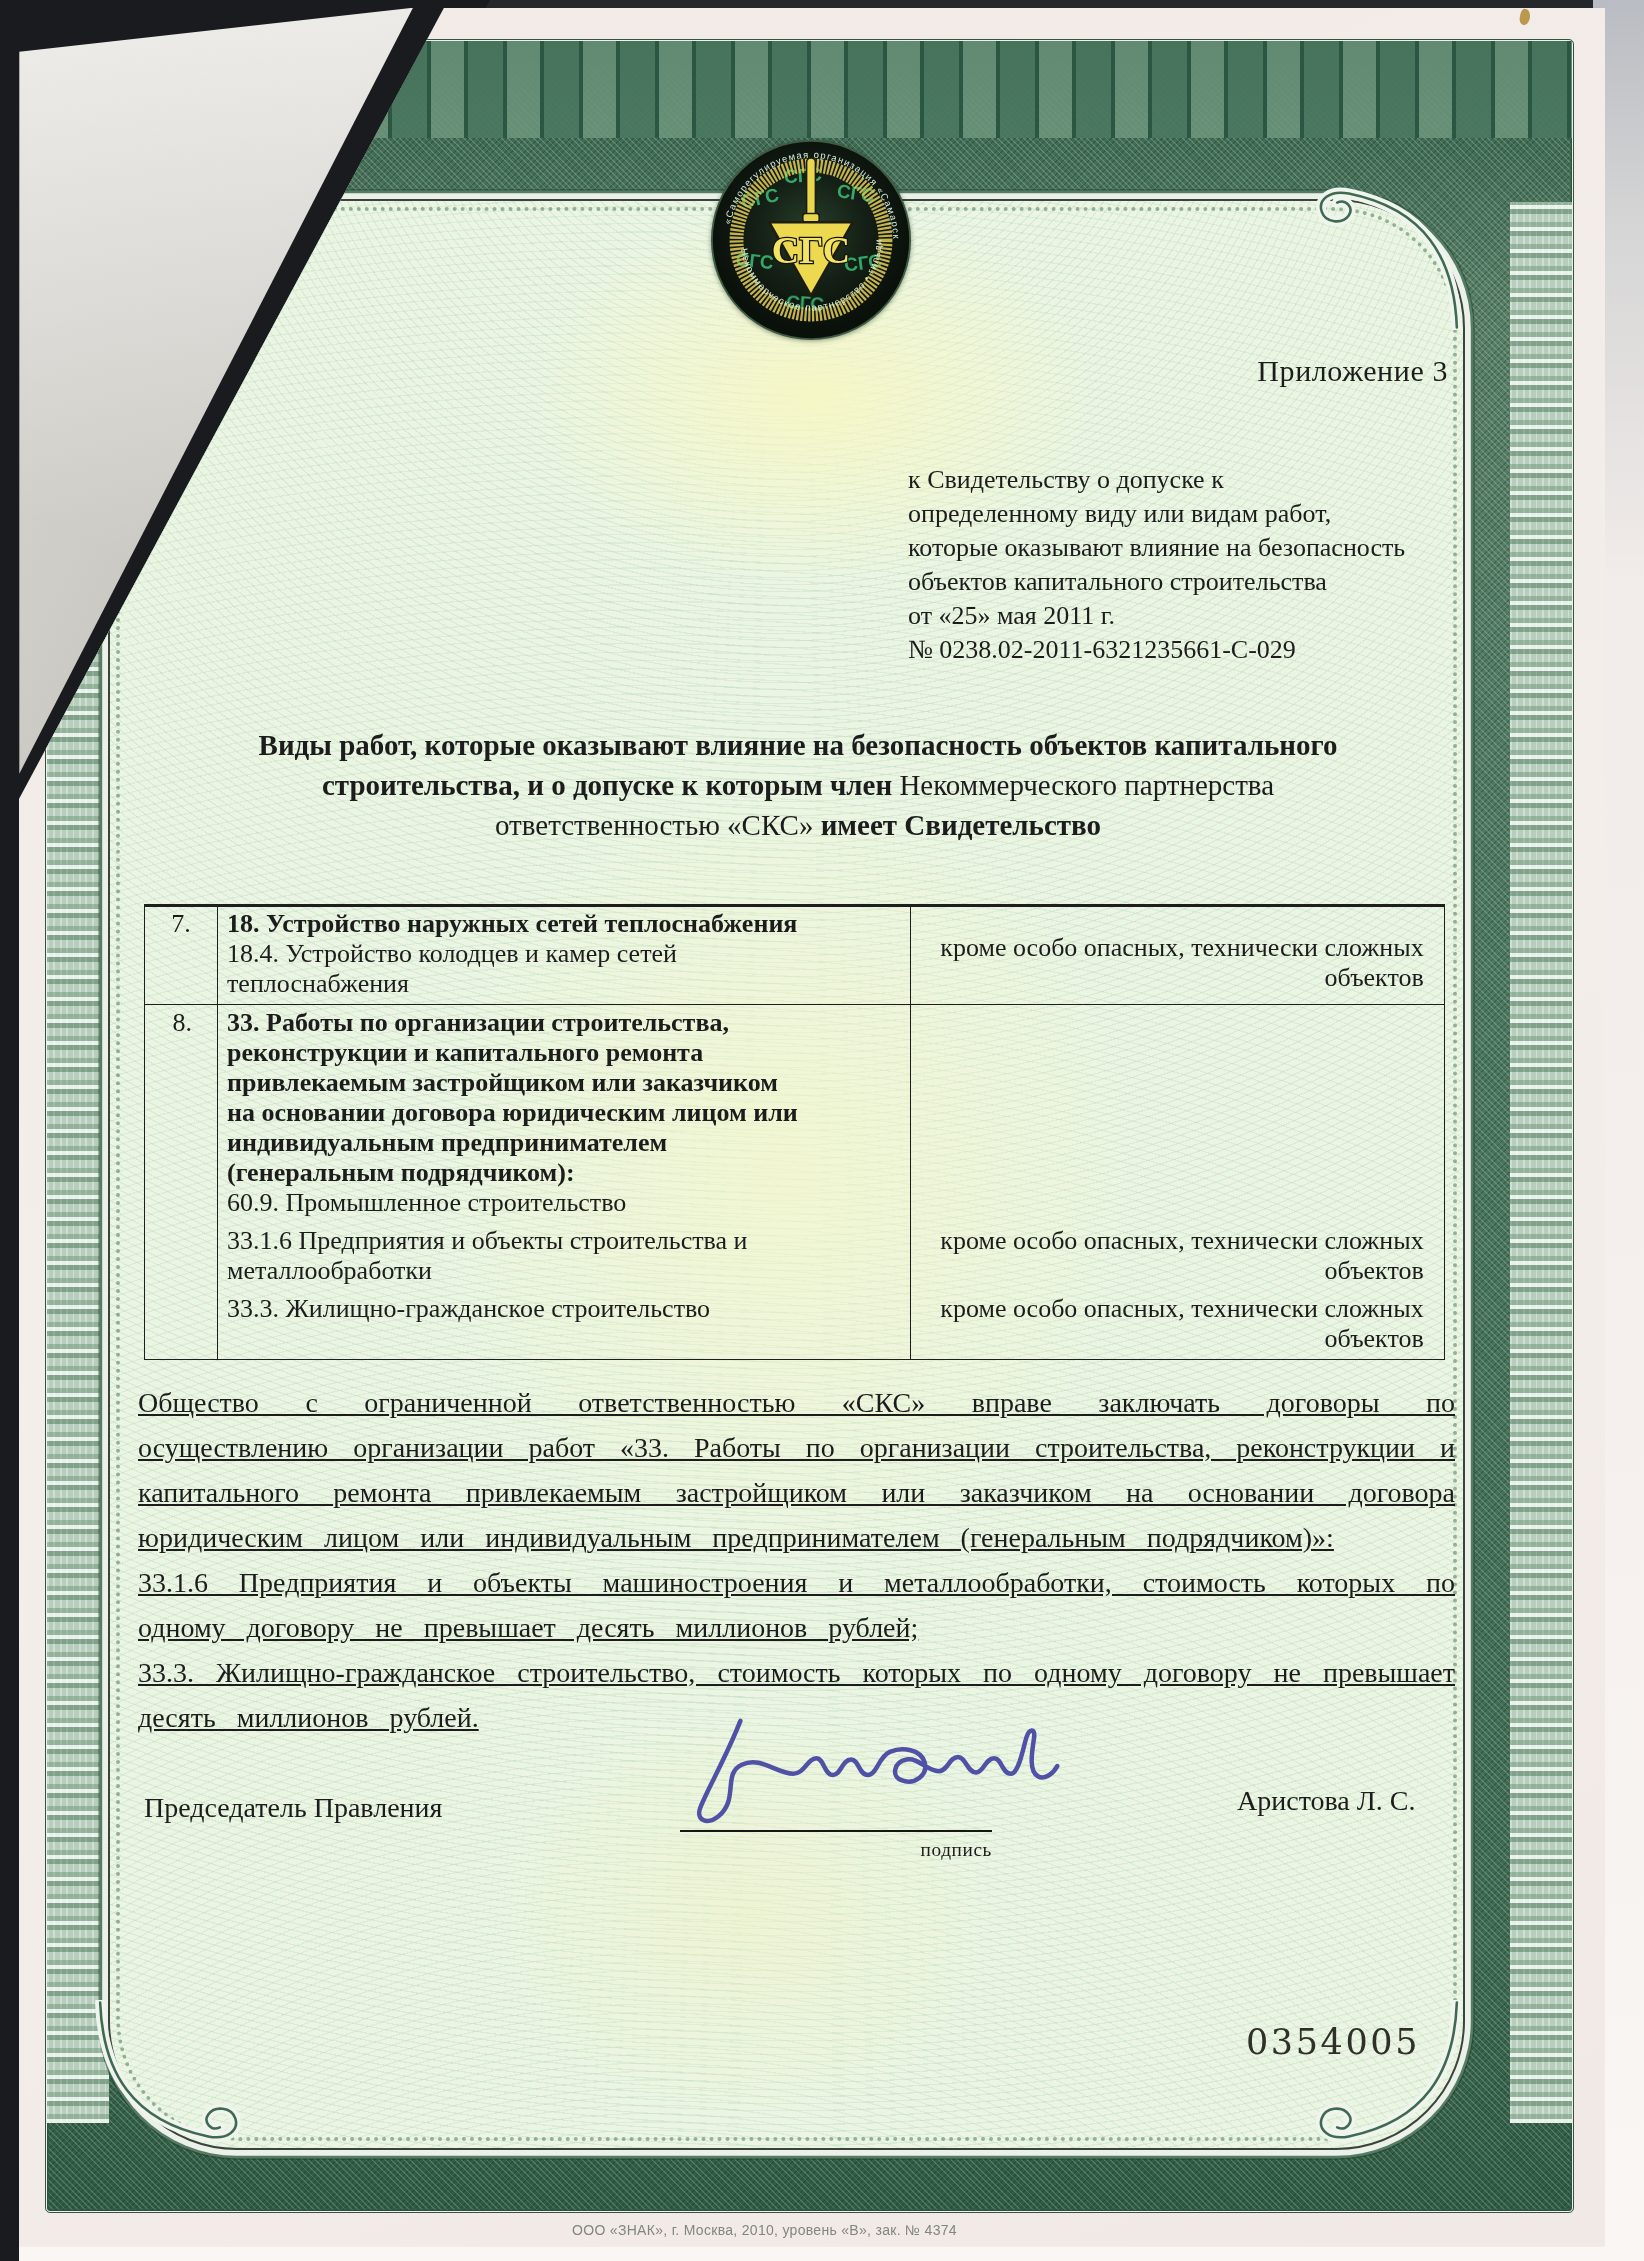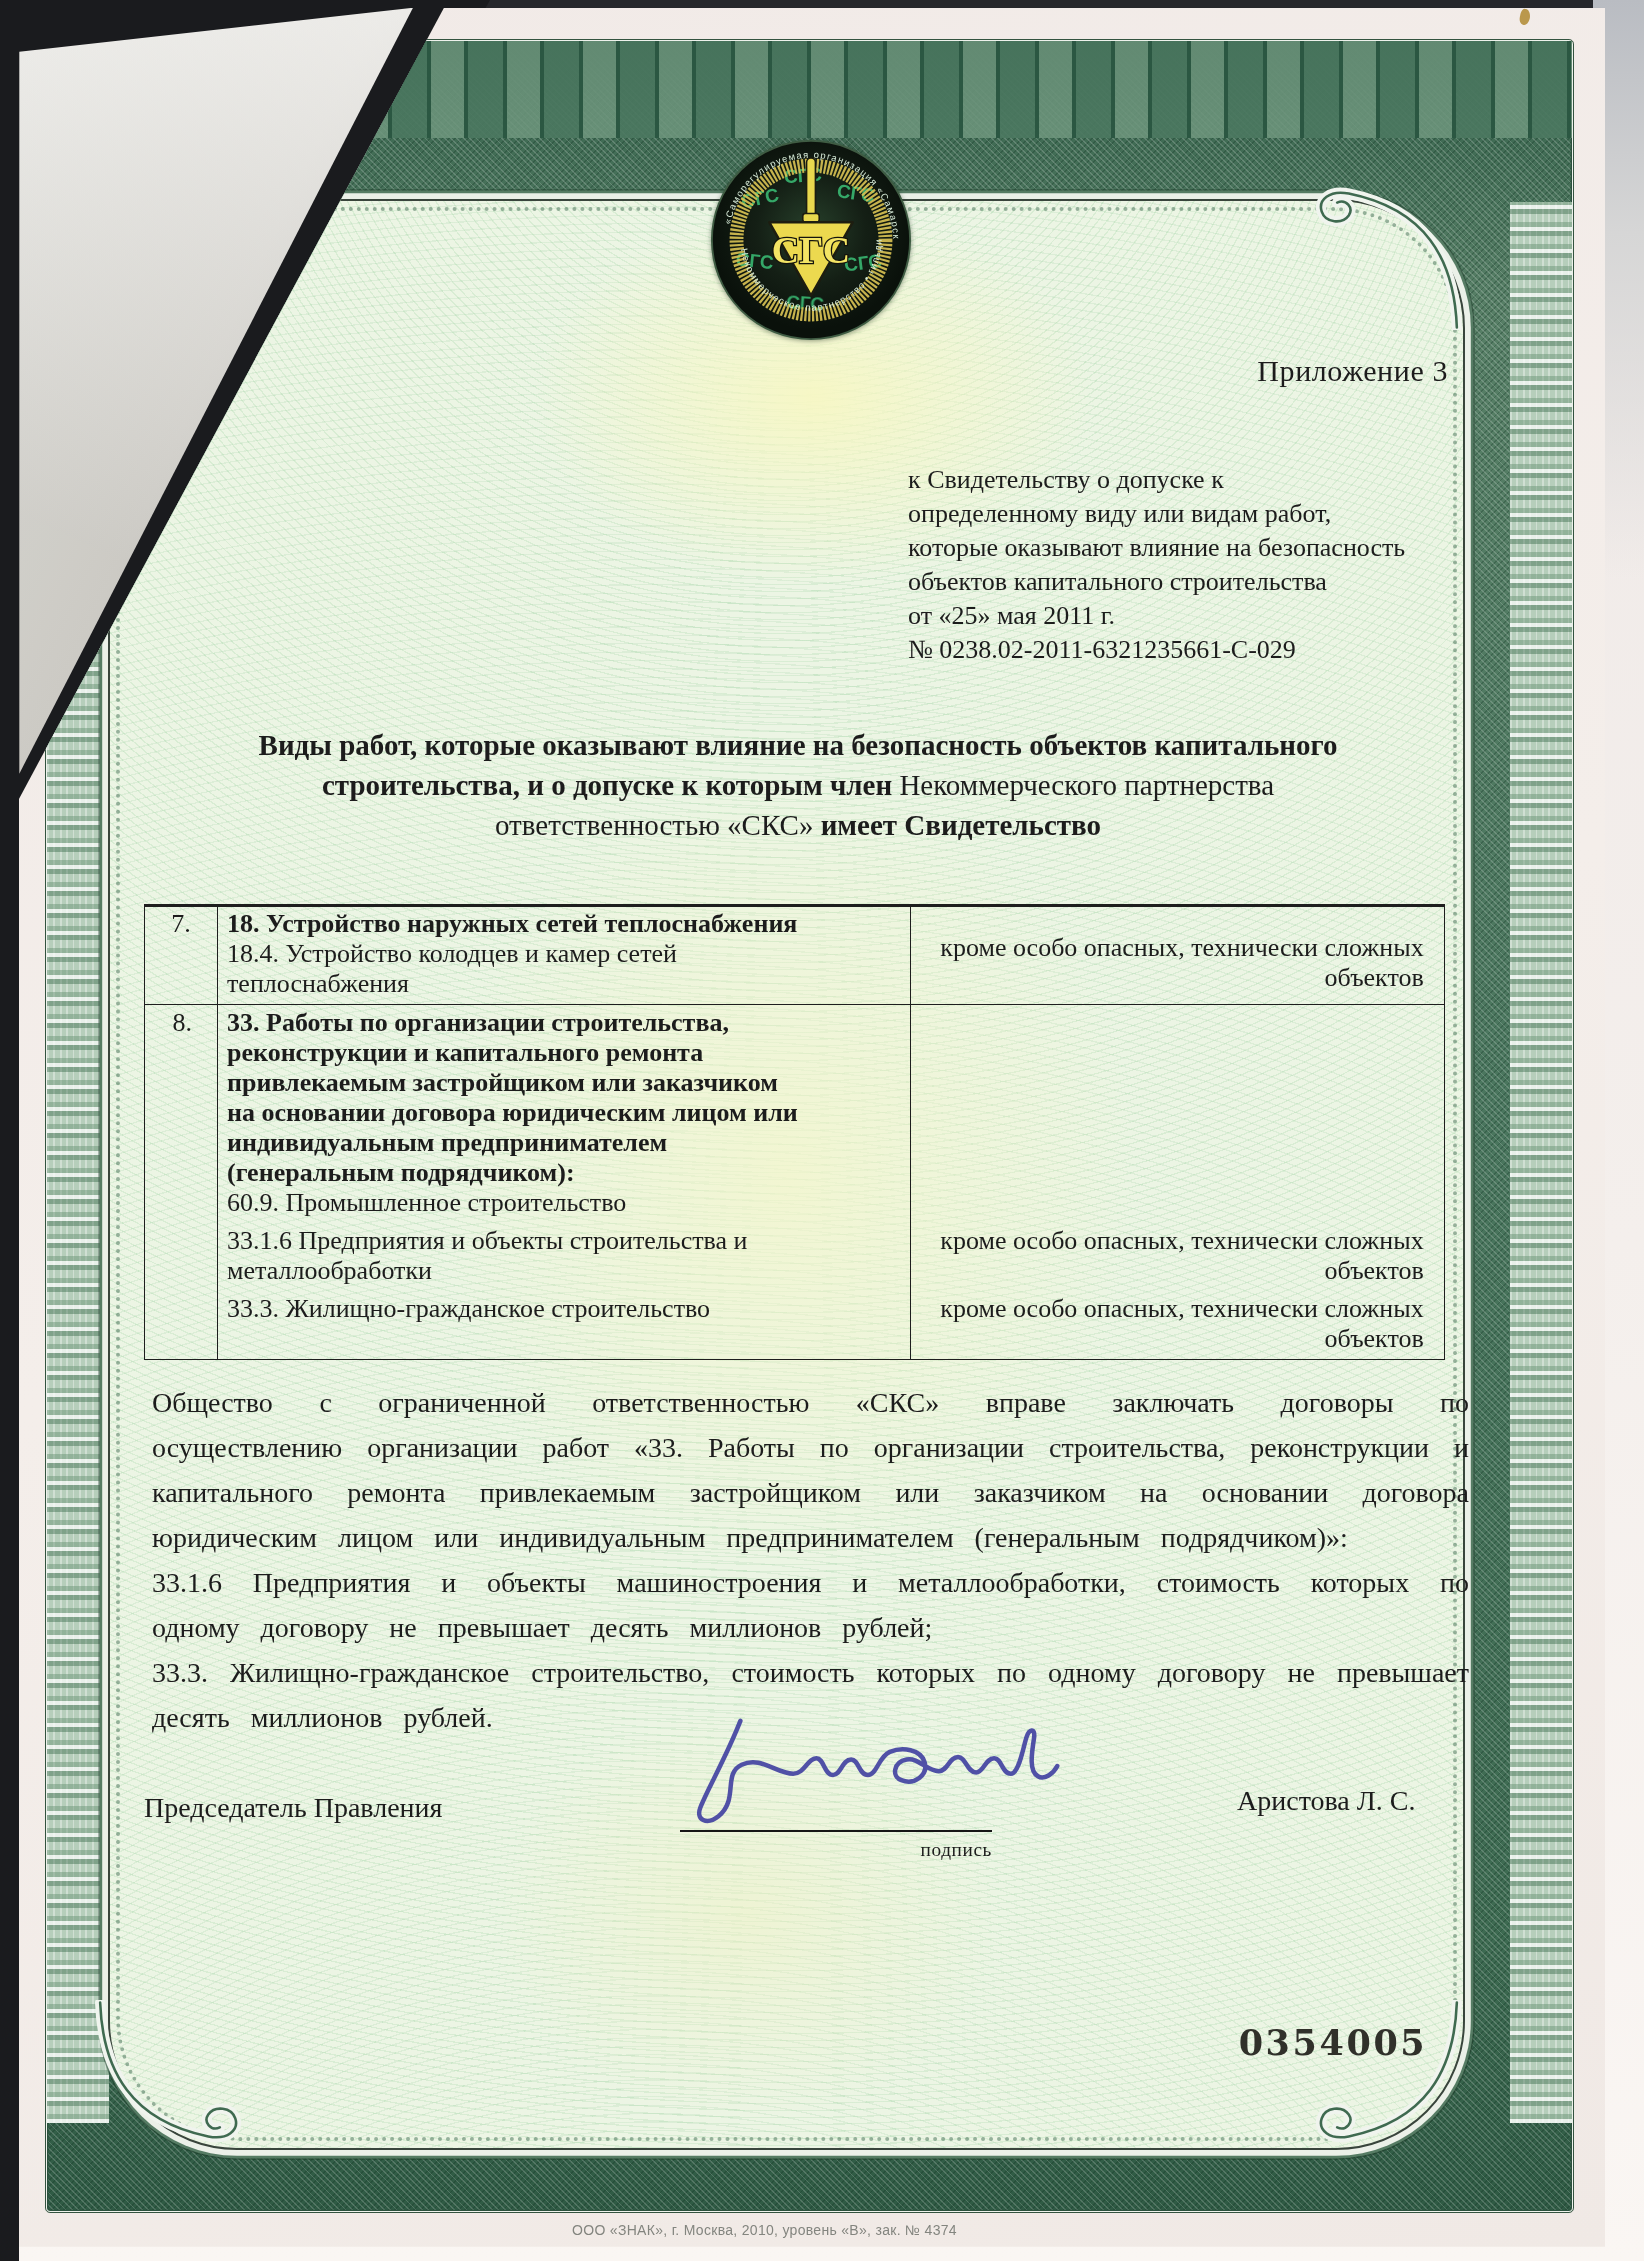--- a/index.html
+++ b/index.html
@@ -91,31 +91,31 @@
   .r7 .cell.limit{justify-content:center;padding-top:19.3px;}
   .r8{display:grid;grid-template-columns:72px 694px 532px;grid-auto-rows:auto;}
   .r8 .num8{grid-row:1 / span 3;grid-column:1;text-align:center;padding-top:2.6px;}
   .r8 .w1{grid-row:1;grid-column:2;}
   .r8 .w2{grid-row:2;grid-column:2;}
   .r8 .w3{grid-row:3;grid-column:2;}
   .r8 .l1{grid-row:1;grid-column:3;}
   .r8 .l2{grid-row:2;grid-column:3;}
   .r8 .l3{grid-row:3;grid-column:3;}
 
-  .bodytext{left:134px;top:1372px;width:1317px;font-size:28px;line-height:45px;text-align:justify;word-spacing:14px;}
+  .bodytext{left:120px;top:1372px;width:1317px;font-size:28px;line-height:45px;text-align:justify;word-spacing:14px;text-decoration:underline;}
   .bodytext p{margin:0;}
 
   .sig-label{left:126px;top:1777px;font-size:28px;margin-top:7px;}
   .sig-name{left:1219px;top:1777px;font-size:28px;}
   .sig-svg{left:667px;top:1702px;width:380px;height:123px;}
   .sig-line{left:662px;top:1822px;width:312px;height:2.6px;background:#161616;}
   .sig-caption{left:662px;top:1831px;width:312px;text-align:right;font-size:19.3px;letter-spacing:0.6px;}
 
   .serial{left:1212px;top:2014px;width:206px;text-align:center;font-family:"DejaVu Serif",serif;
-      font-size:35px;font-weight:700;letter-spacing:2.6px;color:#30302a;}
+      font-size:35px;font-weight:400;letter-spacing:2.6px;color:#30302a;}
   .printer{left:553px;top:2214px;width:387px;text-align:center;
       font-family:"Liberation Sans","DejaVu Sans",sans-serif;font-size:14px;color:#83857f;letter-spacing:0.3px;}
 
   
   .fold{left:18px;top:7.7px;width:426px;height:806px;
       clip-path:polygon(395px 0,1.3px 44px,1.3px 766px);
       background:linear-gradient(115deg,#ecebe6 0%,#dddbd5 45%,#b6b2ab 100%);
       filter:drop-shadow(6.4px 6.4px 10.3px rgba(0,0,0,.4));}
   .fold::after{content:"";position:absolute;inset:0;
       background:linear-gradient(205deg,rgba(255,255,255,.5),rgba(0,0,0,.08) 70%);}

